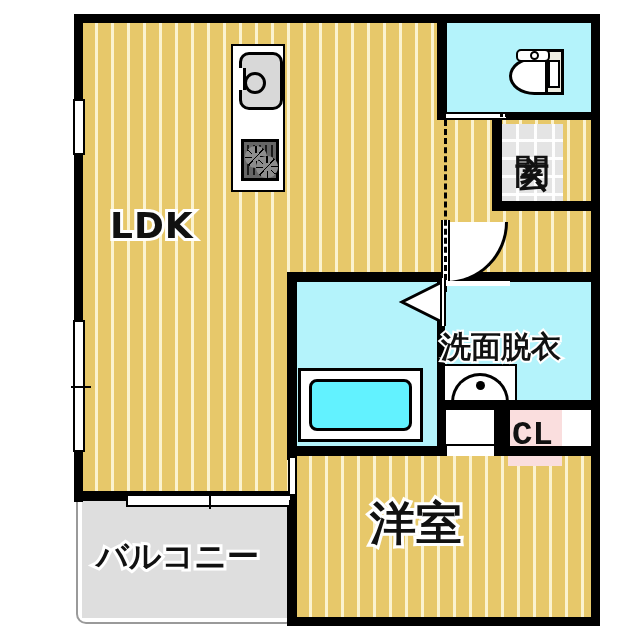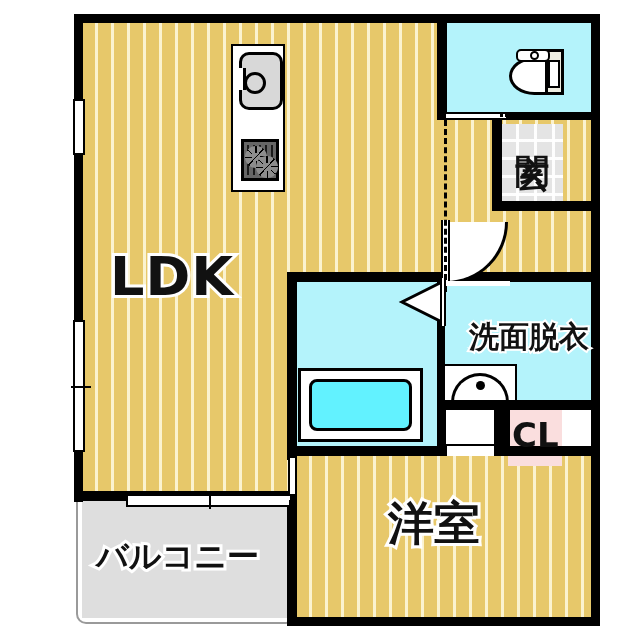--- a/index.html
+++ b/index.html
@@ -82,21 +82,21 @@
     color: #111111;
     font-weight: bold;
     white-space: nowrap;
     line-height: 1;
     -webkit-text-stroke: 6px #ffffff;
     paint-order: stroke fill;
     font-family: "DejaVu Sans", "Liberation Sans", sans-serif;
   }
   .label.thin { -webkit-text-stroke: 4px #ffffff; }
   .label.none { -webkit-text-stroke: 0; }
-  .label-ldk { font-size: 54px; letter-spacing: 1px; margin-top: 42px; }
+  .label-ldk { font-size: 36px; letter-spacing: 1px; }
   .label-jp  { font-size: 38px; }
   .label-jp-sm { font-size: 30px; }
   .label-balcony { font-size: 32px; }
   .label-genkan {
     font-size: 34px;
     writing-mode: vertical-rl;
     text-orientation: upright;
     line-height: 1.02;
   }
   .label-ps, .label-cl { font-size: 34px; -webkit-text-stroke: 0; }
@@ -351,25 +351,25 @@
   <div class="abs" style="left:440px; top:278px; width:6px; height:48px; background:#fff; border-left:2px solid #000; border-right:2px solid #000; box-sizing:border-box;"></div>
 
   <div class="abs" style="left:288px; top:458px; width:9px; height:36px; background:#ffffff; border-left:2px solid #000; border-right:2px solid #000; box-sizing:border-box;"></div>
 
   <div class="abs dashed-v" style="left:444px; top:120px; height:160px;"></div>
 
   <div class="abs dashed-v" style="left:289px; top:500px; height:92px;"></div>
 
   <div class="label label-ldk" style="left:110px; top:208px;">LDK</div>
 
-  <div class="label label-jp" style="left:388px; top:500px; font-size:46px;">洋室</div>
-
-
-  <div class="label label-jp-sm thin" style="left:441px; top:322px;margin-left:28px;">洗面脱衣</div>
+  <div class="label label-jp" style="left:370px; top:500px; font-size:46px;">洋室</div>
+
+
+  <div class="label label-jp-sm thin" style="left:441px; top:332px;">洗面脱衣</div>
 
   <div class="label label-genkan none" style="left:515px; top:128px;">玄関</div>
 
   <div class="label label-balcony" style="left:96px; top:540px;">バルコニー</div>
 
 
-  <div class="label label-cl" style="left:512px; top:418px;">CL</div>
+  <div class="label label-cl" style="left:512px; top:418px;font-family:Liberation Mono, monospace;">CL</div>
 
 </div>
 
 </body></html>

